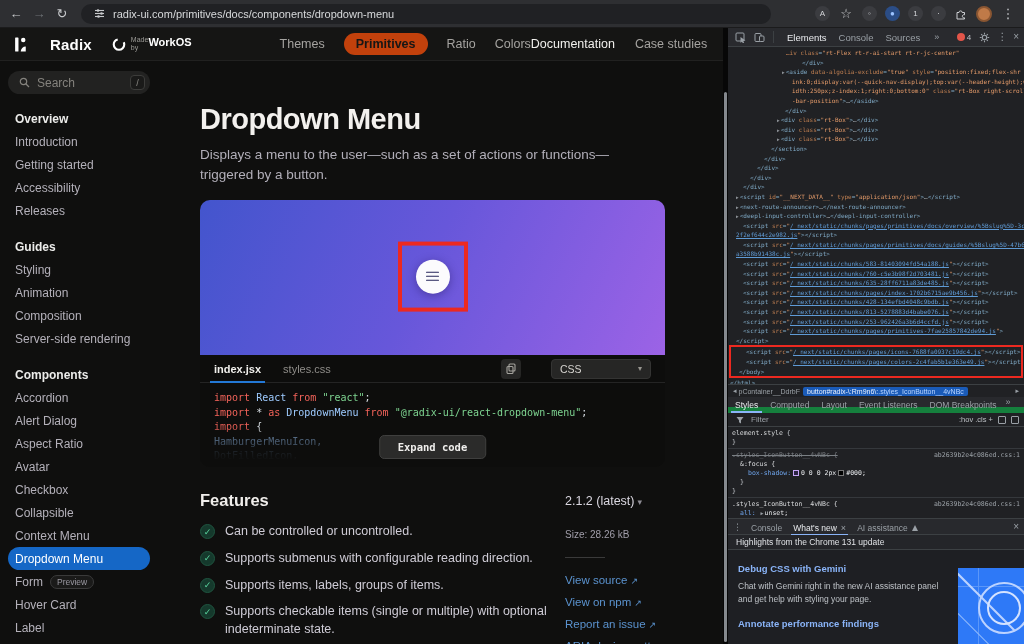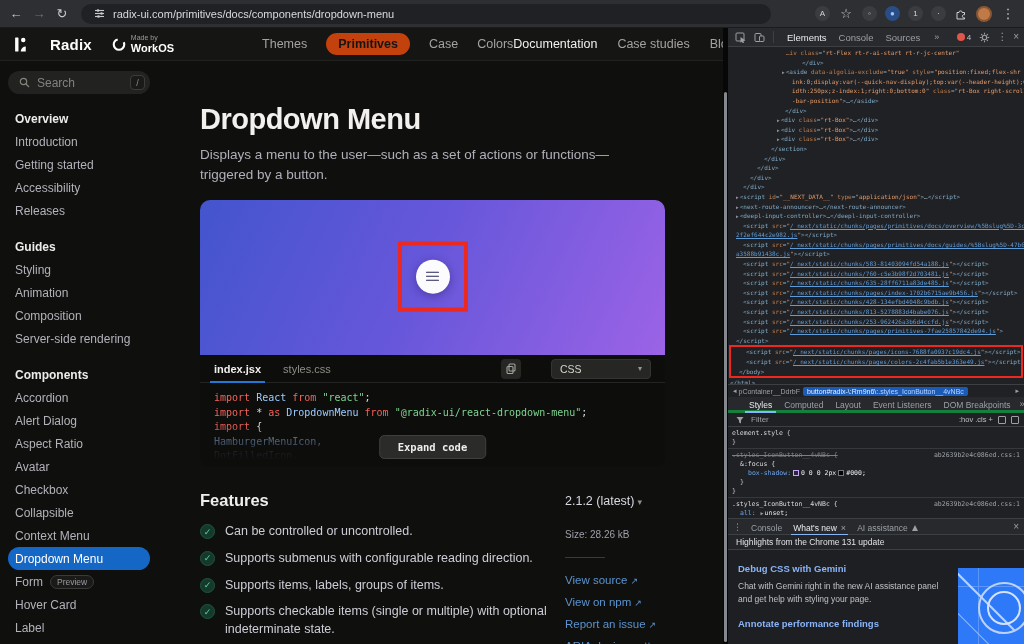--- a/index.html
+++ b/index.html
@@ -15,21 +15,21 @@
   #tb-right{display:flex;align-items:center;gap:8px;margin-left:auto}
   .ext-dot{width:15px;height:15px;border-radius:50%;background:#3b3c40;color:#d3d5d8;font-size:8px;display:flex;align-items:center;justify-content:center;line-height:1}
   .ext-dot.blue{background:#2b4d86;color:#9cc3ff}
   .avatar{width:16px;height:16px;border-radius:50%;background:#c07a48;border:2px solid #8a5632}
 
   
   #page{position:absolute;left:0;top:28px;width:723px;height:616px;background:#0f0f0e;overflow:hidden}
   #site-header{height:33px;display:flex;align-items:center;padding:0 14px;background:#151514;border-bottom:1px solid #212120}
   .logo-text{font-weight:700;font-size:15px;color:#fff;margin-left:22px;letter-spacing:.2px}
   .hdr-sep{width:1px;height:15px;background:#3a3a38;margin:0 10px}
-  .madeby-wrap{display:flex;flex-direction:column;justify-content:center;margin-left:5px}
+  .madeby-wrap{display:flex;justify-content:center;margin-left:5px}
   .madeby{font-size:7px;color:#9b9a96;line-height:1.2}
   .workos{font-size:11px;color:#fff;font-weight:700;line-height:1.1}
   #nav-left-items{display:flex;align-items:center;gap:19px;margin-left:88px}
   .nav-item{font-size:12.5px;color:#a5a3a0;white-space:nowrap;cursor:default}
   .nav-pill{background:#c2410c;color:#161615;font-weight:600;padding:4px 12px;border-radius:13px}
   #nav-right-items{display:flex;align-items:center;gap:20px;margin-left:auto}
   .nav-current{color:#f1f0ed}
 
   
   #sidebar{position:absolute;left:0;top:33px;width:200px;bottom:0;padding:10px 0 0 8px;overflow:hidden}
@@ -106,21 +106,21 @@
   #dom-tree .dt2{color:#9aa0a6}
   #dom-tree .ar{color:#8a8f94;font-size:4.5px;margin-right:1px}
   .annot{border:2.5px solid #ec2920;margin:0 1px}
 
   #dt-crumbs{position:absolute;top:356px;height:13px;left:0;right:0;background:#202124;border-top:1px solid #3c4043;display:flex;align-items:center;font-size:7px;color:#9aa0a6;padding:0 3px;white-space:nowrap;overflow:hidden}
   .crumb-arrow{color:#9aa0a6;font-size:7px;padding:0 2px}
   #crumb-cur{background:#1a5bb8;color:#e8f0fe;padding:1px 4px;border-radius:2px;margin-left:3px}
   #crumb-cur .ccls{color:#b7d4ff}
   #crumb-right{margin-left:auto}
 
-  #dt-styletabs{position:absolute;top:369px;height:16px;left:0;right:0;background:#28292d;border-bottom:3px solid #15803d;display:flex;align-items:center;padding:0 15px}
+  #dt-styletabs{position:absolute;top:369px;height:16px;left:0;right:0;background:#28292d;border-bottom:6px solid #15803d;display:flex;align-items:center;padding:0 1px}
   .st-tab{font-size:8.5px;color:#9aa0a6;padding:0 6px;height:16px;display:flex;align-items:center;position:relative;white-space:nowrap;cursor:default}
   .st-tab.active{color:#e8eaed}
   .st-tab.active::after{content:"";position:absolute;left:2px;right:2px;bottom:0;height:2px;background:#8ab4f8}
 
   #dt-filter{position:absolute;top:385px;height:14px;left:0;right:0;background:#202124;border-bottom:1px solid #3c4043;display:flex;align-items:center;gap:4px;padding:0 5px;font-size:8px;color:#9aa0a6}
   #filter-right{margin-left:auto;display:flex;align-items:center;gap:5px;font-size:7.5px;color:#bdc1c6}
   .mini-sq{width:8px;height:8px;border:1px solid #9aa0a6;border-radius:1px}
 
   #dt-styles{position:absolute;top:399px;height:91px;left:0;right:0;overflow:hidden;font-family:"DejaVu Sans Mono",monospace;font-size:6.5px;line-height:9px;color:#e8eaed}
   .srow{padding:2px 4px 1px;border-bottom:1px solid #35383c;position:relative}
@@ -212,21 +212,21 @@
           <circle cx="8" cy="8" r="6" fill="none" stroke="#fff" stroke-width="2.4" stroke-dasharray="26 8"></circle>
         </svg>
       </span>
     <span class="madeby-wrap">
       <span class="madeby">Made by</span>
       <span class="workos">WorkOS</span>
     </span>
     <div id="nav-left-items">
         <span class="nav-item">Themes</span>
         <span class="nav-item nav-pill">Primitives</span>
-        <span class="nav-item">Case</span>
+        <span class="nav-item">Ratio</span>
         <span class="nav-item">Colors</span>
       </div>
     <div id="nav-right-items">
         <span class="nav-item nav-current">Documentation</span>
         <span class="nav-item">Case studies</span>
         <span class="nav-item">Blog</span>
       </div>
 
   </div>
 

